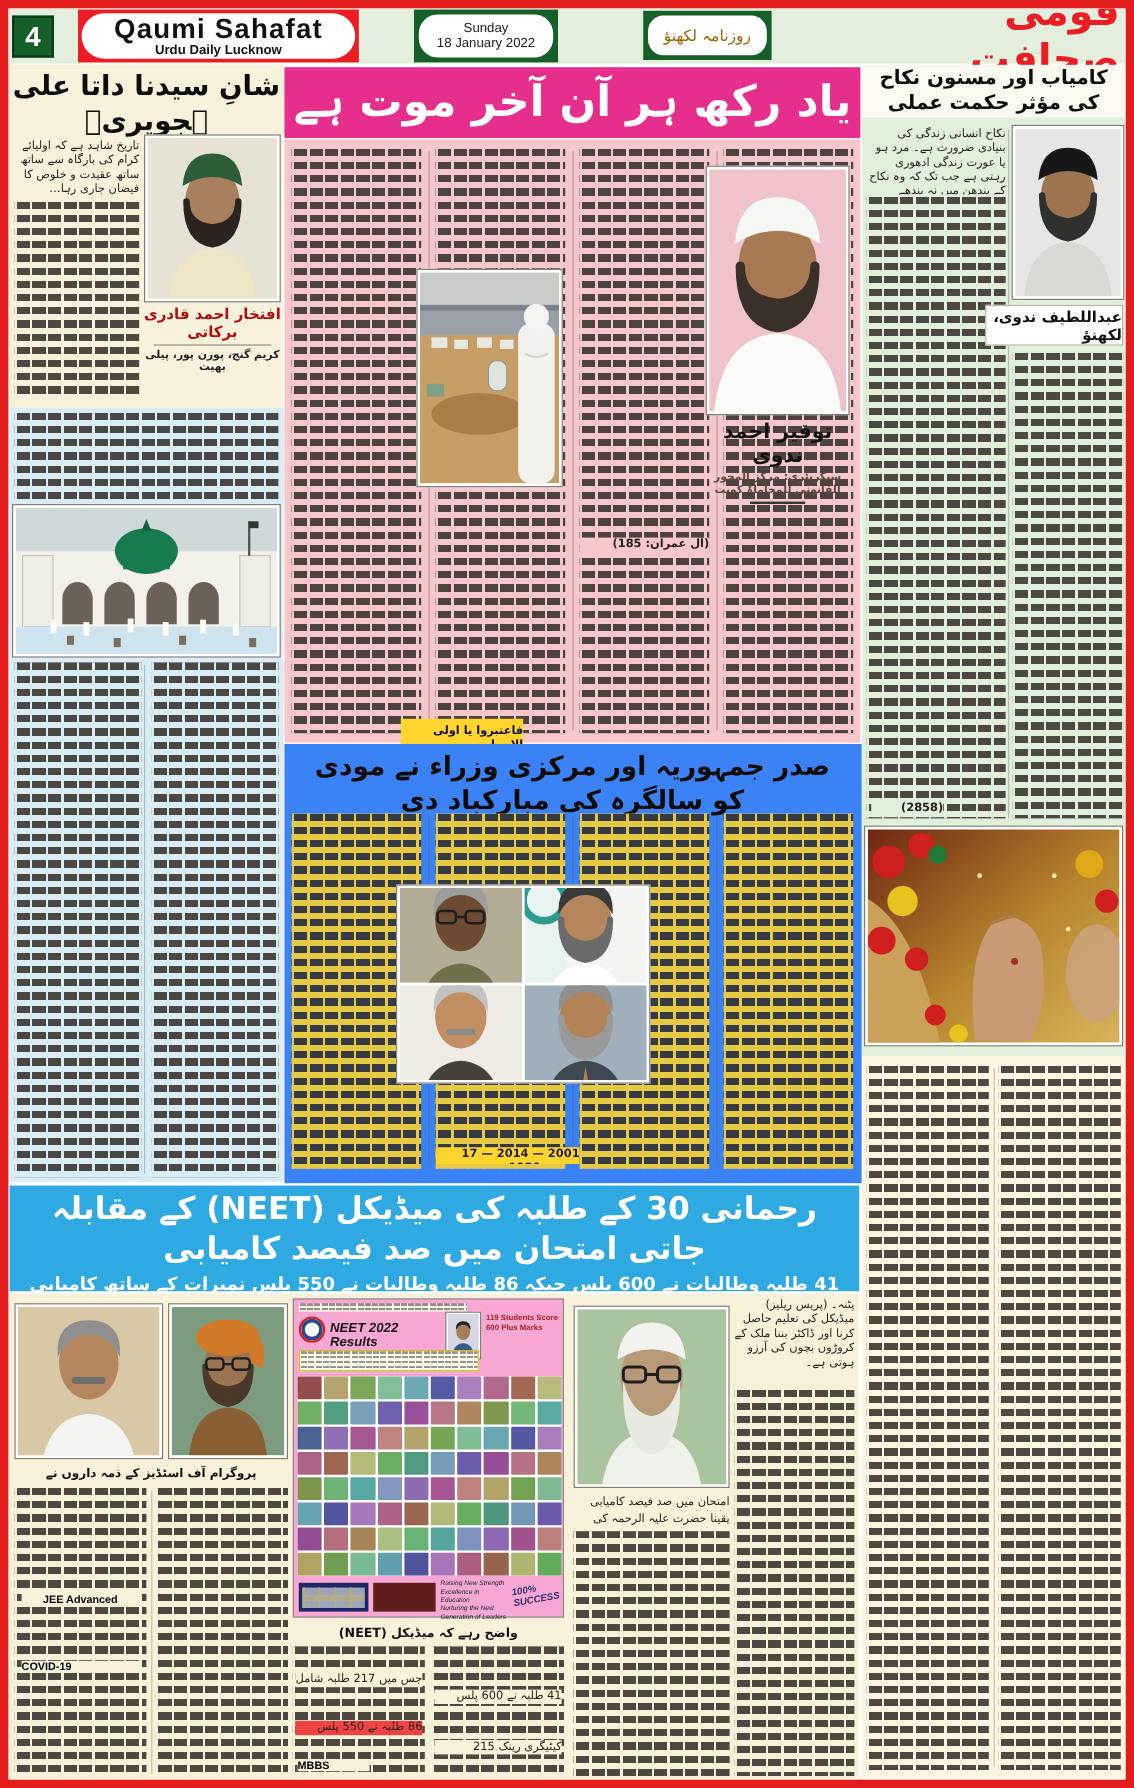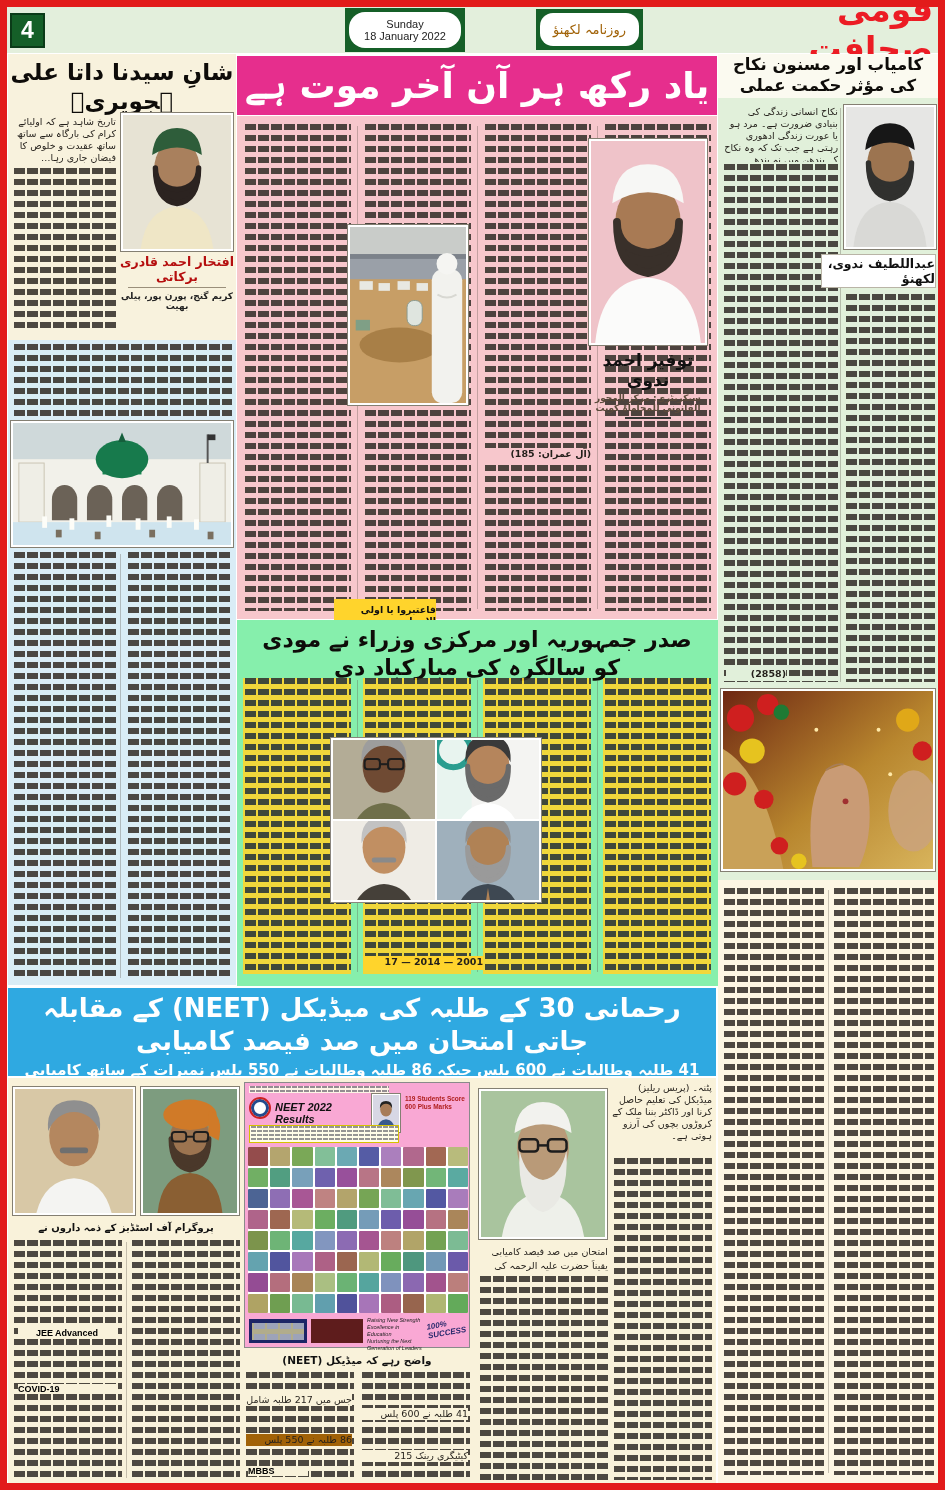--- a/index.html
+++ b/index.html
@@ -31,20 +31,26 @@
 </style>
 </head>
 <body>
 
 <div class="page">
 
   <div class="abs" style="left:0;top:0;width:931px;height:46px;background:#e3efdc;">
     <div class="abs" style="left:3px;top:6px;width:35px;height:35px;background:#155f28;border:2px solid #0b3b18;
                 color:#fff;font-weight:bold;font-size:23px;display:flex;align-items:center;justify-content:center;">
       <span class="lat">4</span>
+    </div>
+    <div class="abs" style="left:58px;top:1px;width:234px;height:44px;background:#ed1c24;padding:3px;">
+      <div class="pill">
+        <div class="lat" style="font-size:23px;font-weight:bold;letter-spacing:1px;line-height:23px;color:#111;">Qaumi Sahafat</div>
+        <div class="lat" style="font-size:11px;font-weight:bold;color:#111;">Urdu Daily Lucknow</div>
+      </div>
     </div>
     <div class="abs" style="left:338px;top:1px;width:120px;height:44px;background:#155f28;padding:4px;">
       <div class="pill" style="border-radius:16px;">
         <div class="lat" style="font-size:11px;color:#222;">Sunday</div>
         <div class="lat" style="font-size:11px;color:#222;">18 January 2022</div>
       </div>
     </div>
     <div class="abs" style="left:529px;top:2px;width:107px;height:41px;background:#155f28;padding:4px;">
       <div class="pill" style="border-radius:13px;">
         <div class="u" style="font-size:13px;font-weight:normal;color:#a16207;">روزنامہ لکھنؤ</div>
@@ -175,21 +181,21 @@
         <div class="u" style="font-size:17px;font-weight:bold;color:#111;">توقیر احمد ندوی</div>
         <div class="u" style="font-size:9px;font-weight:bold;color:#5a4a3a;margin-top:3px;">سیکریٹری: مرکز المحور</div>
         <div class="u" style="font-size:9px;font-weight:bold;color:#5a4a3a;">القانونی للمحاماۃ کویت</div>
         <div style="height:2px;background:#333;width:46px;margin:4px auto 0;"></div>
       </div>
 
       <div class="abs u" style="left:97px;top:483px;width:102px;height:32px;background:#ffd42c;font-size:9.5px;font-weight:bold;
                   color:#111;display:flex;align-items:center;justify-content:center;">فاعتبروا یا اولی الابصار</div>
     </div>
 
-    <div class="abs" style="left:0;top:564px;width:548px;height:366px;background:#86efac;">
+    <div class="abs" style="left:0;top:564px;width:548px;height:366px;background:#3b82f6;">
       <div class="abs hl" style="left:10px;top:6px;width:460px;font-size:22px;">صدر جمہوریہ اور مرکزی وزراء نے مودی کو سالگرہ کی مبارکباد دی</div>
       <div class="t bg-yellow" style="left:6px;top:58px;width:108px;height:296px;"></div>
       <div class="vsep" style="left:120px;top:60px;height:292px;"></div>
       <div class="t bg-yellow" style="left:126px;top:58px;width:108px;height:296px;"></div>
       <div class="vsep" style="left:240px;top:60px;height:292px;"></div>
       <div class="t bg-yellow" style="left:246px;top:58px;width:108px;height:296px;"></div>
       <div class="vsep" style="left:360px;top:60px;height:292px;"></div>
       <div class="t bg-yellow" style="left:366px;top:58px;width:108px;height:296px;"></div>
 
       <div class="abs x" style="left:126px;top:336px;width:120px;height:14px;font-weight:bold;background:#ffd42c;">2001 — 2014 — 17 ستمبر 1950</div>
@@ -468,21 +474,21 @@
       <div class="vsep" style="left:118px;top:164px;height:236px;"></div>
       <div class="t bg-paper" style="left:122px;top:162px;width:110px;height:240px;"></div>
       <div class="abs lat" style="left:10px;top:250px;width:98px;font-size:9px;font-weight:bold;background:#f9f2da;text-align:center;">JEE Advanced</div>
       <div class="abs lat" style="left:10px;top:306px;width:98px;font-size:9px;font-weight:bold;background:#f9f2da;text-align:left;">COVID-19</div>
 
       <div class="abs u" style="left:236px;top:276px;width:226px;font-size:10.5px;font-weight:bold;color:#111;text-align:center;">واضح رہے کہ میڈیکل (NEET)</div>
       <div class="t bg-paper" style="left:236px;top:294px;width:110px;height:108px;"></div>
       <div class="t bg-paper" style="left:352px;top:294px;width:110px;height:108px;"></div>
       <div class="abs x" style="left:238px;top:316px;width:106px;height:12px;background:#f9f2da;">جس میں 217 طلبہ شامل</div>
       <div class="abs x" style="left:354px;top:330px;width:106px;height:12px;background:#f9f2da;">41 طلبہ نے 600 پلس</div>
-      <div class="abs x" style="left:238px;top:356px;width:106px;height:12px;background:#a16207;text-align:right;">86 طلبہ نے 550 پلس</div>
+      <div class="abs x" style="left:238px;top:356px;width:106px;height:12px;background:#ef4444;text-align:right;">86 طلبہ نے 550 پلس</div>
       <div class="abs x" style="left:354px;top:372px;width:106px;height:12px;background:#f9f2da;">کیٹیگری رینک 215</div>
       <div class="abs lat" style="left:240px;top:388px;width:60px;font-size:9px;font-weight:bold;background:#f9f2da;">MBBS</div>
 
       <div class="abs x" style="left:470px;top:168px;width:130px;height:13px;">امتحان میں صد فیصد کامیابی حاصل کر کے</div>
       <div class="abs x" style="left:470px;top:182px;width:130px;height:13px;">یقیناً حضرت علیہ الرحمہ کی روح کو سکون</div>
       <div class="t bg-paper" style="left:470px;top:198px;width:130px;height:204px;"></div>
     </div>
   </div>
 
 </div>

